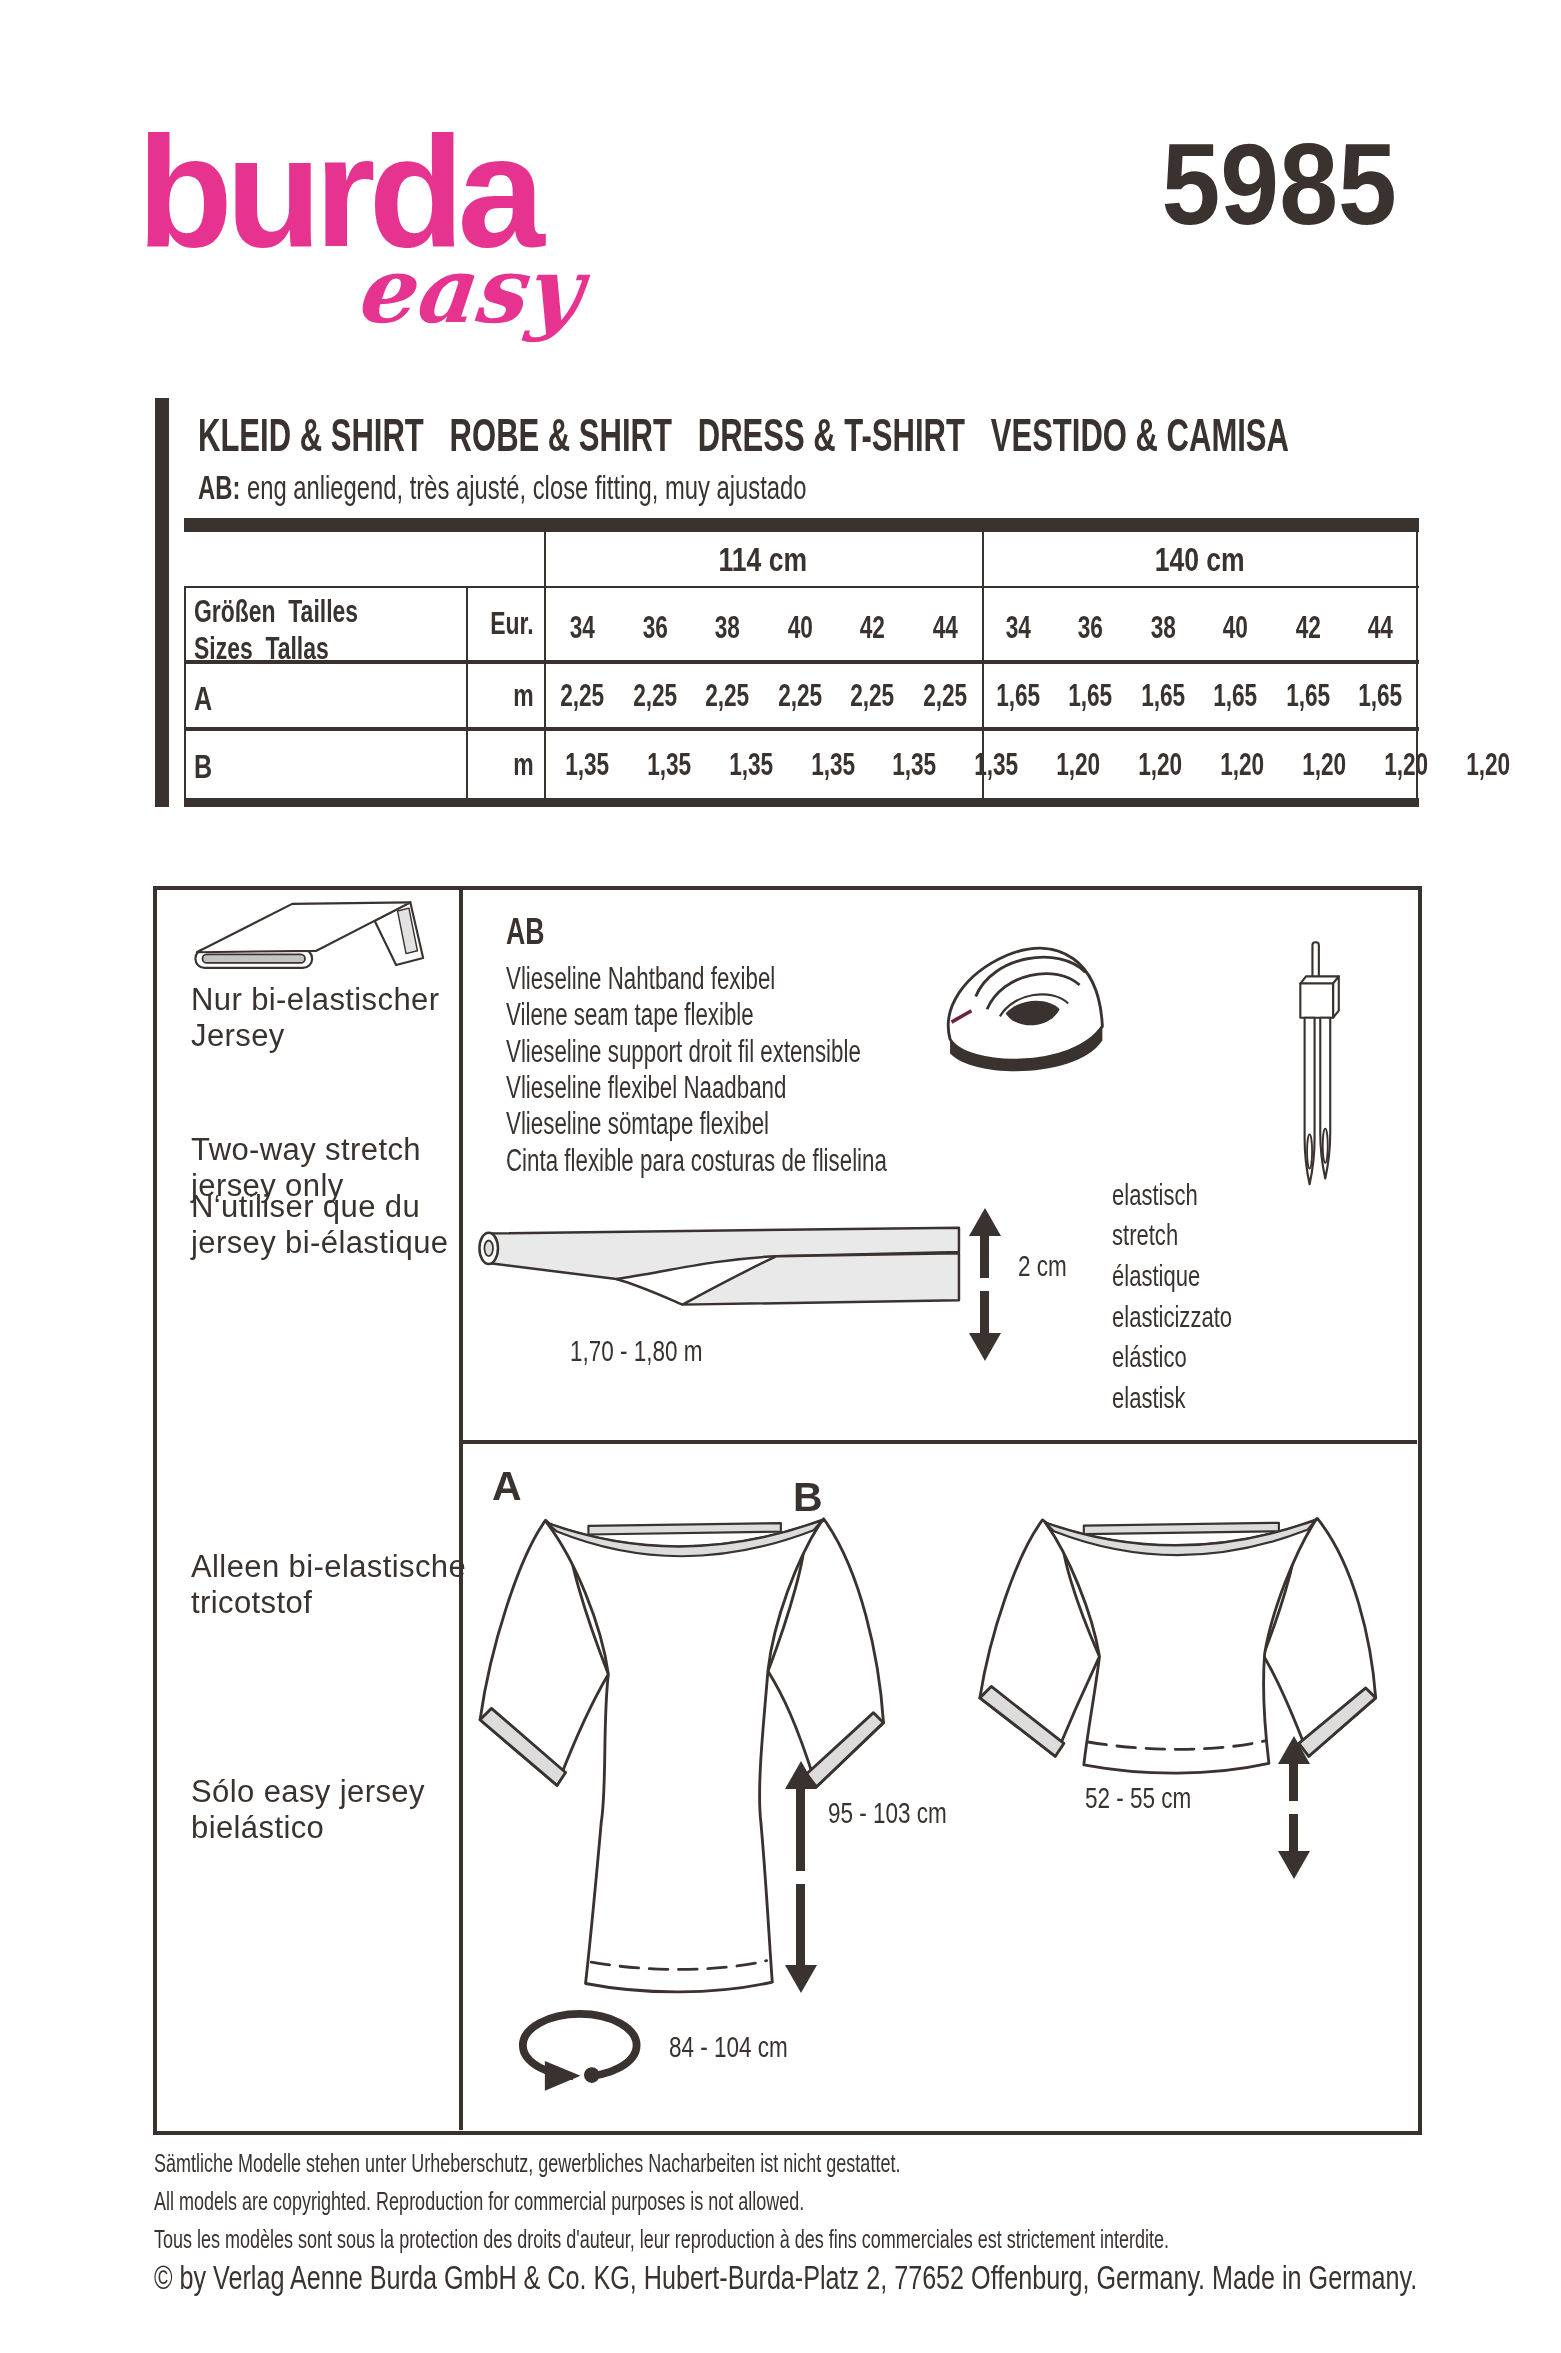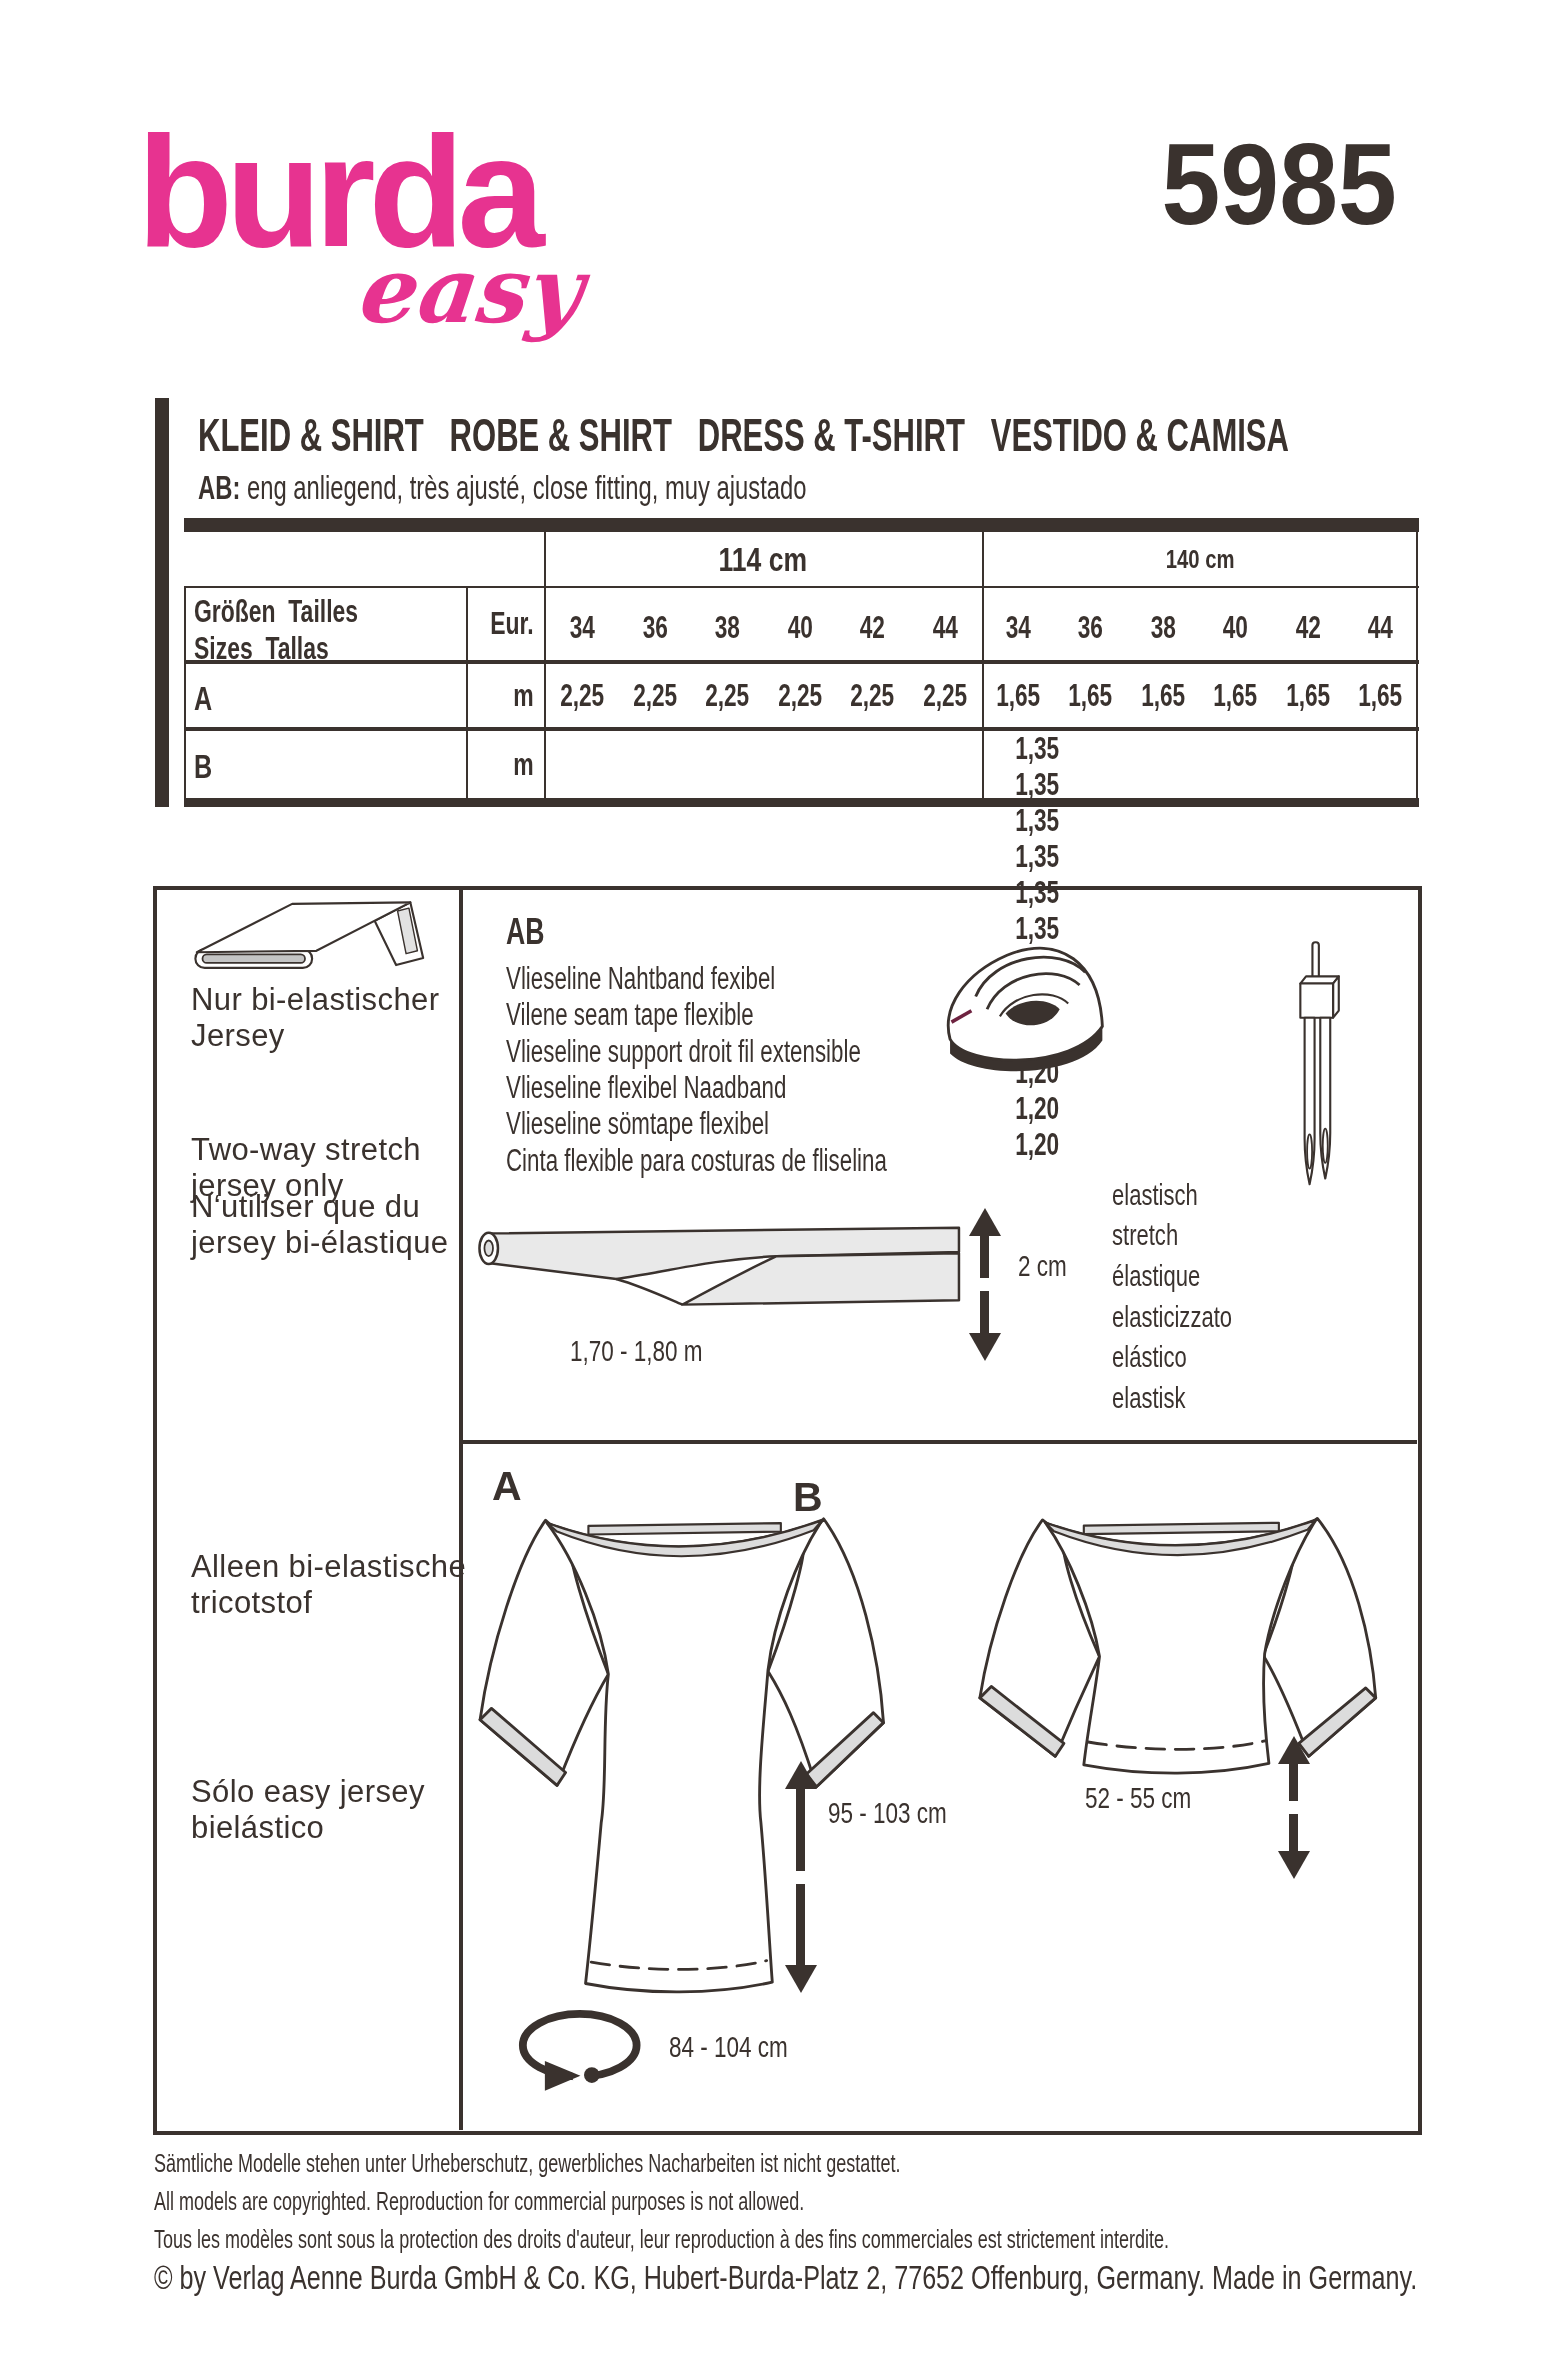--- a/index.html
+++ b/index.html
@@ -44,21 +44,21 @@
 
   <div>
     <div class="rule" style="left:184px;top:518px;width:1235px;height:14.3px;"></div>
 
     <div class="trow" style="left:544px;top:532px;width:438px;height:54px;">
       <div class="tc" style="font-size:34px;font-weight:bold;">
           <span class="sxc" style="transform:scaleX(.78);">114 cm</span>
         </div>
     </div>
     <div class="trow" style="left:982px;top:532px;width:436px;height:54px;">
-      <div class="tc" style="font-size:26px;font-weight:bold;">
+      <div class="tc" style="font-size:34px;font-weight:bold;">
           <span class="sxc" style="transform:scaleX(.78);">140 cm</span>
         </div>
     </div>
 
     <div class="rule" style="left:184px;top:586px;width:1235px;height:2.1px;"></div>
 
     <div class="t" style="left:194px;top:593px;font-size:31px;font-weight:bold;line-height:37px;"><span class="sx" style="transform:scaleX(.74);"><span>Größen  Tailles</span><br><span>Sizes  Tallas</span></span></div>
     <div class="trow" style="left:463px;top:588px;width:76px;height:72px;align-items:center;justify-content:flex-end;padding-right:5.7px;box-sizing:border-box;font-size:31px;font-weight:bold;">
         <span class="sxc" style="transform:scaleX(.74);transform-origin:100% 50%;">Eur.</span>
       </div>
@@ -145,21 +145,21 @@
           <span class="sxc" style="transform:scaleX(.73);">1,65</span>
         </div>
     </div>
 
     <div class="rule" style="left:184px;top:727px;width:1235px;height:4.3px;"></div>
 
     <div class="t" style="left:194px;top:747px;font-size:34px;font-weight:bold;"><span class="sx" style="transform:scaleX(.74);">B</span></div>
     <div class="trow" style="left:463px;top:731px;width:76px;height:67px;align-items:center;justify-content:flex-end;padding-right:5.7px;box-sizing:border-box;font-size:31px;font-weight:bold;">
         <span class="sxc" style="transform:scaleX(.74);transform-origin:100% 50%;">m</span>
       </div>
-    <div class="trow num" style="left:546px;top:731px;width:983px;height:67px;flex-direction:column;">
+    <div class="trow num" style="left:546px;top:731px;width:983px;height:67px;">
       <div class="tc">
           <span class="sxc" style="transform:scaleX(.73);">1,35</span>
         </div>
       <div class="tc">
           <span class="sxc" style="transform:scaleX(.73);">1,35</span>
         </div>
       <div class="tc">
           <span class="sxc" style="transform:scaleX(.73);">1,35</span>
         </div>
       <div class="tc">

